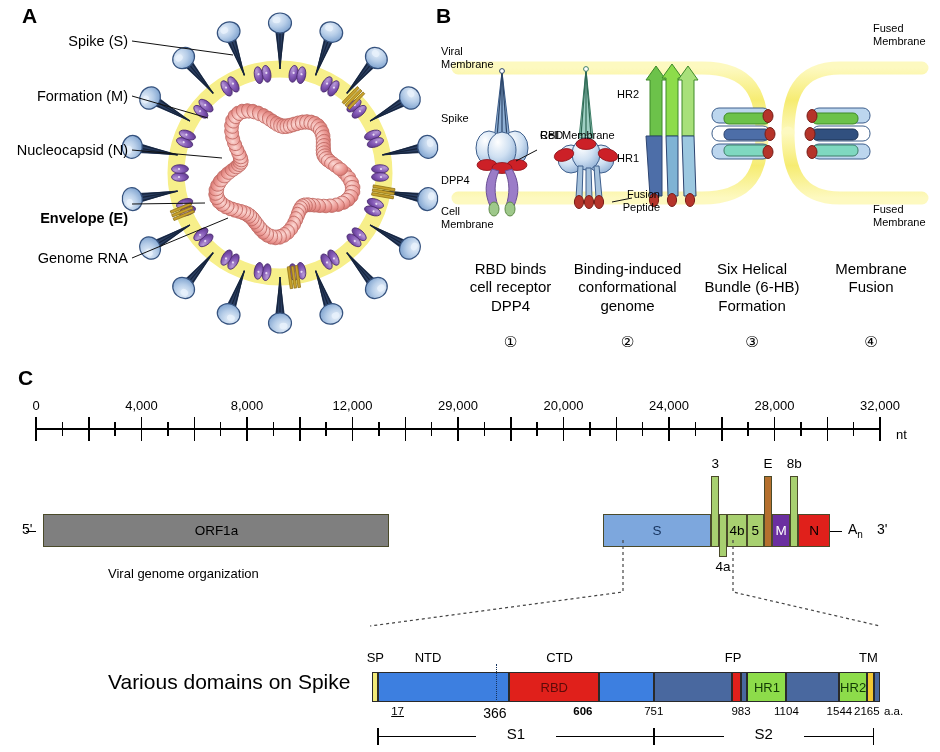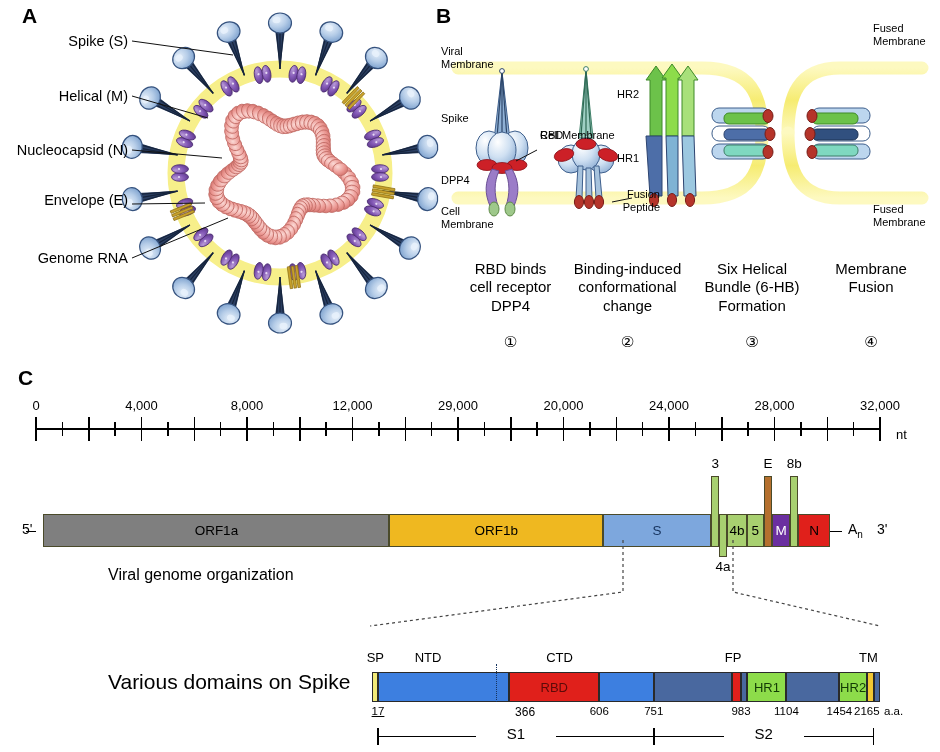--- a/index.html
+++ b/index.html
@@ -211,23 +211,23 @@
     <g id="eprots">
         <use href="#eUnit" transform="translate(232.9,87.5) rotate(44.0)"></use>
         <use href="#eUnit" transform="translate(263.4,181.2) rotate(100.0)"></use>
         <use href="#eUnit" transform="translate(174.6,267.0) rotate(172.0)"></use>
         <use href="#eUnit" transform="translate(62.6,202.3) rotate(248.0)"></use>
       </g>
   </svg>
 </div>
 
 <div class="abs lbl-r" style="left:0px;top:33px;width:128px;">Spike (S)</div>
-<div class="abs lbl-r" style="left:0px;top:88px;width:128px;">Helical (M)</div>
+<div class="abs lbl-r" style="left:0px;top:88px;width:128px;">Formation (M)</div>
 <div class="abs lbl-r" style="left:0px;top:142px;width:128px;">Nucleocapsid (N)</div>
-<div class="abs lbl-r" style="left:0px;top:192px;width:128px;">Envelope (E)</div>
+<div class="abs lbl-r" style="left:0px;top:210px;width:128px;font-weight:bold;">Envelope (E)</div>
 <div class="abs lbl-r" style="left:0px;top:250px;width:128px;">Genome RNA</div>
 
 <svg class="abs" style="left:0;top:0;" width="440" height="340">
   <line x1="132" y1="41" x2="233" y2="55" stroke="#111" stroke-width="1"></line>
   <line x1="132" y1="96" x2="208" y2="118" stroke="#111" stroke-width="1"></line>
   <line x1="132" y1="150" x2="222" y2="158" stroke="#111" stroke-width="1"></line>
   <line x1="132" y1="204" x2="205" y2="203" stroke="#111" stroke-width="1"></line>
   <line x1="132" y1="258" x2="228" y2="218" stroke="#111" stroke-width="1"></line>
 </svg>
 
@@ -366,21 +366,21 @@
 <div class="abs small" style="left:873px;top:22px;line-height:1.15;white-space:pre-line;">Fused
 Membrane</div>
 <div class="abs small" style="left:873px;top:203px;line-height:1.15;white-space:pre-line;">Fused
 Membrane</div>
 
 <div class="abs cap" style="left:448px;top:260px;width:125px;">RBD binds
 cell receptor
 DPP4</div>
 <div class="abs cap" style="left:560px;top:260px;width:135px;">Binding-induced
 conformational
-change</div>
+genome</div>
 <div class="abs cap" style="left:688px;top:260px;width:128px;">Six Helical
 Bundle (6-HB)
 Formation</div>
 <div class="abs cap" style="left:812px;top:260px;width:118px;">Membrane
 Fusion</div>
 
 <div class="abs circnum" style="left:448px;top:333px;width:125px;">①</div>
 <div class="abs circnum" style="left:560px;top:333px;width:135px;">②</div>
 <div class="abs circnum" style="left:688px;top:333px;width:128px;">③</div>
 <div class="abs circnum" style="left:812px;top:333px;width:118px;">④</div>
@@ -429,21 +429,20 @@
     <div class="rl" style="left: 413px; top: 0px; width: 90px;">29,000</div>
     <div class="rl" style="left: 518.5px; top: 0px; width: 90px;">20,000</div>
     <div class="rl" style="left: 624px; top: 0px; width: 90px;">24,000</div>
     <div class="rl" style="left: 729.5px; top: 0px; width: 90px;">28,000</div>
     <div class="rl" style="left: 835px; top: 0px; width: 90px;">32,000</div>
   </div>
 <div class="abs rl" style="left:896px;top:427px;">nt</div>
 
 <div class="abs" id="genomebar" style="left:0;top:462px;width:940px;height:100px;">
     <div class="gbar" style="left: 43.385px; top: 52px; width: 346.04px; height: 33px; background: rgb(127, 127, 127); display: flex; align-items: center; justify-content: center; color: rgb(0, 0, 0); font-size: 13.5px;">ORF1a</div>
-    <div class="gbar" style="left: 389.425px; top: 52px; width: 213.637px; height: 33px; background: rgb(239, 184, 32); display: flex; align-items: center; justify-content: center; color: rgb(0, 0, 0); font-size: 13.5px;">ORF1b</div>
     <div class="gbar" style="left: 603.062px; top: 52px; width: 108.138px; height: 33px; background: rgb(125, 167, 221); display: flex; align-items: center; justify-content: center; color: rgb(22, 51, 94); font-size: 13.5px;">S</div>
     <div class="gbar" style="left: 711.2px; top: 14px; width: 7.9125px; height: 71px; background: rgb(168, 208, 112);"></div>
     <div class="gtext" style="left: 695.2px; top: -5px; width: 39.9125px;">3</div>
     <div class="gbar" style="left: 719.112px; top: 52px; width: 7.9125px; height: 43px; background: rgb(168, 208, 112);"></div>
     <div class="gtext" style="left: 703.112px; top: 98px; width: 39.9125px;">4a</div>
     <div class="gbar" style="left: 727.025px; top: 52px; width: 19.7812px; height: 33px; background: rgb(168, 208, 112); display: flex; align-items: center; justify-content: center; color: rgb(0, 0, 0); font-size: 13.5px;">4b</div>
     <div class="gbar" style="left: 746.806px; top: 52px; width: 17.1438px; height: 33px; background: rgb(168, 208, 112); display: flex; align-items: center; justify-content: center; color: rgb(0, 0, 0); font-size: 13.5px;">5</div>
     <div class="gbar" style="left: 763.95px; top: 14px; width: 7.9125px; height: 71px; background: rgb(181, 112, 46);"></div>
     <div class="gtext" style="left: 747.95px; top: -5px; width: 39.9125px;">E</div>
     <div class="gbar" style="left: 771.862px; top: 52px; width: 18.4625px; height: 33px; background: rgb(107, 47, 160); display: flex; align-items: center; justify-content: center; color: rgb(255, 255, 255); font-size: 13.5px;">M</div>
@@ -451,21 +450,21 @@
     <div class="gtext" style="left: 774.325px; top: -5px; width: 39.9125px;">8b</div>
     <div class="gbar" style="left: 798.237px; top: 52px; width: 31.65px; height: 33px; background: rgb(224, 32, 27); display: flex; align-items: center; justify-content: center; color: rgb(0, 0, 0); font-size: 13.5px;">N</div>
     <div style="position: absolute; left: 26px; top: 68.5px; width: 10px; height: 1.5px; background: rgb(0, 0, 0);"></div>
     <div style="position: absolute; left: 829.888px; top: 68.5px; width: 12px; height: 1.5px; background: rgb(0, 0, 0);"></div>
   </div>
 
 <div class="abs" style="left:22px;top:521px;font-size:14px;">5'</div>
 <div class="abs" style="left:848px;top:521px;font-size:14px;"><span>A</span><sub style="font-size:10px;">n</sub></div>
 <div class="abs" style="left:877px;top:521px;font-size:14px;">3'</div>
 
-<div class="abs" style="left:108px;top:566px;font-size:16px;">Viral genome organization</div>
+<div class="abs" style="left:108px;top:566px;font-size:13px;">Viral genome organization</div>
 <div class="abs" style="left:108px;top:670px;font-size:21px;">Various domains on Spike</div>
 
 <svg class="abs" style="left:0;top:540px;" width="940" height="130">
   <path d="M623,0 L623,52 L370,86" fill="none" stroke="#444" stroke-width="1.2" stroke-dasharray="3,3"></path>
   <path d="M733,0 L733,52 L880,86" fill="none" stroke="#444" stroke-width="1.2" stroke-dasharray="3,3"></path>
 </svg>
 
 <div class="abs" id="spikebar" style="left:0;top:650px;width:940px;height:100px;">
     <div class="sbar" style="left: 372px; top: 22px; width: 6.01183px; height: 30px; background: rgb(242, 234, 120); border: 1px solid rgb(42, 42, 42); display: flex; align-items: center; justify-content: center; font-size: 13px; color: rgb(0, 0, 0);"></div>
     <div class="sbar" style="left: 378.012px; top: 22px; width: 131.133px; height: 30px; background: rgb(61, 127, 224); border: 1px solid rgb(42, 42, 42); display: flex; align-items: center; justify-content: center; font-size: 13px; color: rgb(0, 0, 0);"></div>
@@ -478,27 +477,27 @@
     <div class="sbar" style="left: 786.441px; top: 22px; width: 52.9793px; height: 30px; background: rgb(73, 104, 159); border: 1px solid rgb(42, 42, 42); display: flex; align-items: center; justify-content: center; font-size: 13px; color: rgb(0, 0, 0);"></div>
     <div class="sbar" style="left: 839.42px; top: 22px; width: 27.429px; height: 30px; background: rgb(141, 220, 74); border: 1px solid rgb(42, 42, 42); display: flex; align-items: center; justify-content: center; font-size: 13px; color: rgb(18, 58, 5);">HR2</div>
     <div class="sbar" style="left: 866.849px; top: 22px; width: 6.76331px; height: 30px; background: rgb(242, 199, 51); border: 1px solid rgb(42, 42, 42); display: flex; align-items: center; justify-content: center; font-size: 13px; color: rgb(0, 0, 0);"></div>
     <div class="sbar" style="left: 873.612px; top: 22px; width: 6.38757px; height: 30px; background: rgb(73, 104, 159); border: 1px solid rgb(42, 42, 42); display: flex; align-items: center; justify-content: center; font-size: 13px; color: rgb(0, 0, 0);"></div>
     <div style="position: absolute; left: 495.618px; top: 14px; height: 38px; border-left: 1.5px dotted rgb(22, 51, 94);"></div>
     <div style="position: absolute; left: 345.382px; top: 0px; width: 60px; text-align: center; font-size: 13px;">SP</div>
     <div style="position: absolute; left: 397.985px; top: 0px; width: 60px; text-align: center; font-size: 13px;">NTD</div>
     <div style="position: absolute; left: 529.494px; top: 0px; width: 60px; text-align: center; font-size: 13px;">CTD</div>
     <div style="position: absolute; left: 703.086px; top: 0px; width: 60px; text-align: center; font-size: 13px;">FP</div>
     <div style="position: absolute; left: 838.352px; top: 0px; width: 60px; text-align: center; font-size: 13px;">TM</div>
-    <div style="position: absolute; left: 352.012px; top: 55px; width: 52px; text-align: center; font-size: 11.5px; text-decoration: underline;">17</div>
-    <div style="position: absolute; left: 483.145px; top: 55px; width: 52px; text-align: right; font-size: 12px;">366</div>
-    <div style="position: absolute; left: 573.322px; top: 55px; width: 52px; text-align: center; font-size: 11.5px;">606</div>
+    <div style="position: absolute; left: 352.012px; top: 55px; width: 52px; text-align: right; font-size: 11.5px; text-decoration: underline;">17</div>
+    <div style="position: absolute; left: 483.145px; top: 55px; width: 52px; text-align: left; font-size: 14px;">366</div>
+    <div style="position: absolute; left: 573.322px; top: 55px; width: 52px; text-align: left; font-size: 11.5px; font-weight: bold;">606</div>
     <div style="position: absolute; left: 627.805px; top: 55px; width: 52px; text-align: center; font-size: 11.5px;">751</div>
     <div style="position: absolute; left: 714.976px; top: 55px; width: 52px; text-align: center; font-size: 11.5px;">983</div>
     <div style="position: absolute; left: 760.441px; top: 55px; width: 52px; text-align: center; font-size: 11.5px;">1104</div>
-    <div style="position: absolute; left: 813.42px; top: 55px; width: 52px; text-align: center; font-size: 11.5px;">1454</div>
+    <div style="position: absolute; left: 813.42px; top: 55px; width: 52px; text-align: center; font-size: 11.5px;">1544</div>
     <div style="position: absolute; left: 840.849px; top: 55px; width: 52px; text-align: center; font-size: 11.5px;">2165</div>
     <div style="position: absolute; left: 884px; top: 55px; font-size: 11.5px;">a.a.</div>
     <div style="position: absolute; left: 378.012px; top: 86px; width: 275.793px; height: 1.3px; background: rgb(0, 0, 0);"></div>
     <div style="position: absolute; left: 377.262px; top: 78px; width: 1.5px; height: 17px; background: rgb(0, 0, 0);"></div>
     <div style="position: absolute; left: 653.055px; top: 78px; width: 1.5px; height: 17px; background: rgb(0, 0, 0);"></div>
     <div style="position: absolute; left: 653.805px; top: 86px; width: 219.808px; height: 1.3px; background: rgb(0, 0, 0);"></div>
     <div style="position: absolute; left: 653.055px; top: 78px; width: 1.5px; height: 17px; background: rgb(0, 0, 0);"></div>
     <div style="position: absolute; left: 872.862px; top: 78px; width: 1.5px; height: 17px; background: rgb(0, 0, 0);"></div>
     <div style="position: absolute; left: 475.908px; top: 75px; width: 80px; text-align: center; font-size: 15px; background: rgb(255, 255, 255);">S1</div>
     <div style="position: absolute; left: 723.709px; top: 75px; width: 80px; text-align: center; font-size: 15px; background: rgb(255, 255, 255);">S2</div>

